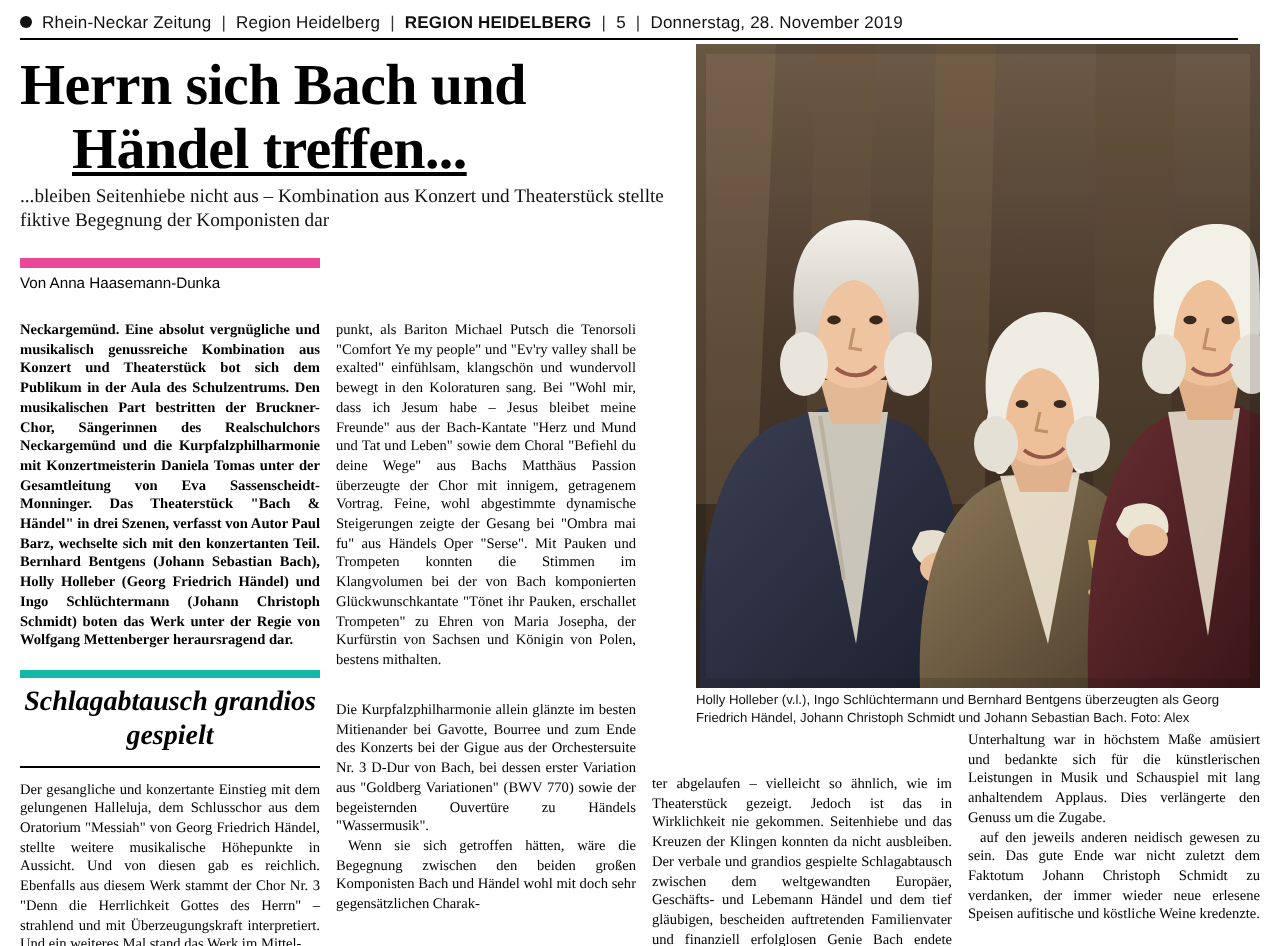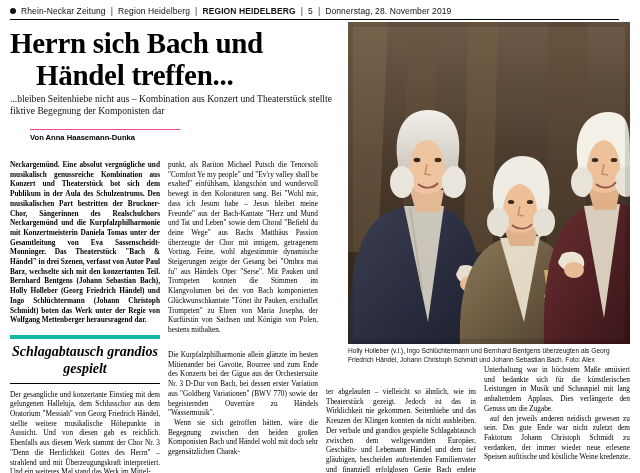--- a/index.html
+++ b/index.html
@@ -47,39 +47,38 @@
   
   .headline {
     font-family: "Liberation Serif", serif;
     font-weight: bold;
     font-size: 29px;
     line-height: 1.12;
     letter-spacing: -0.3px;
     margin: 7px 0 0 0;
     width: 330px;
   }
-  .headline .l2 { display: block; padding-left: 26px; }
+  .headline .l2 { display: block; padding-left: 26px; text-decoration: underline; }
 
   .standfirst {
     width: 330px;
     font-size: 9.6px;
     line-height: 1.28;
     margin-top: 1px;
     color: #111;
   }
 
   .byline {
     font-family: "Liberation Sans", sans-serif;
-    font-weight: bold;
+    font-weight: normal;
     font-size: 7.6px;
     margin-top: 12px;
     padding-top: 3px;
-    border-top: 1px solid #ec4899;
+    border-top: 5px solid #ec4899;
     width: 150px;
-    margin-left: 20px;
   }
 
   
   .photo-wrap {
     position: absolute;
     right: 10px;
     top: 22px;
     width: 282px;
     height: 338px;
   }

